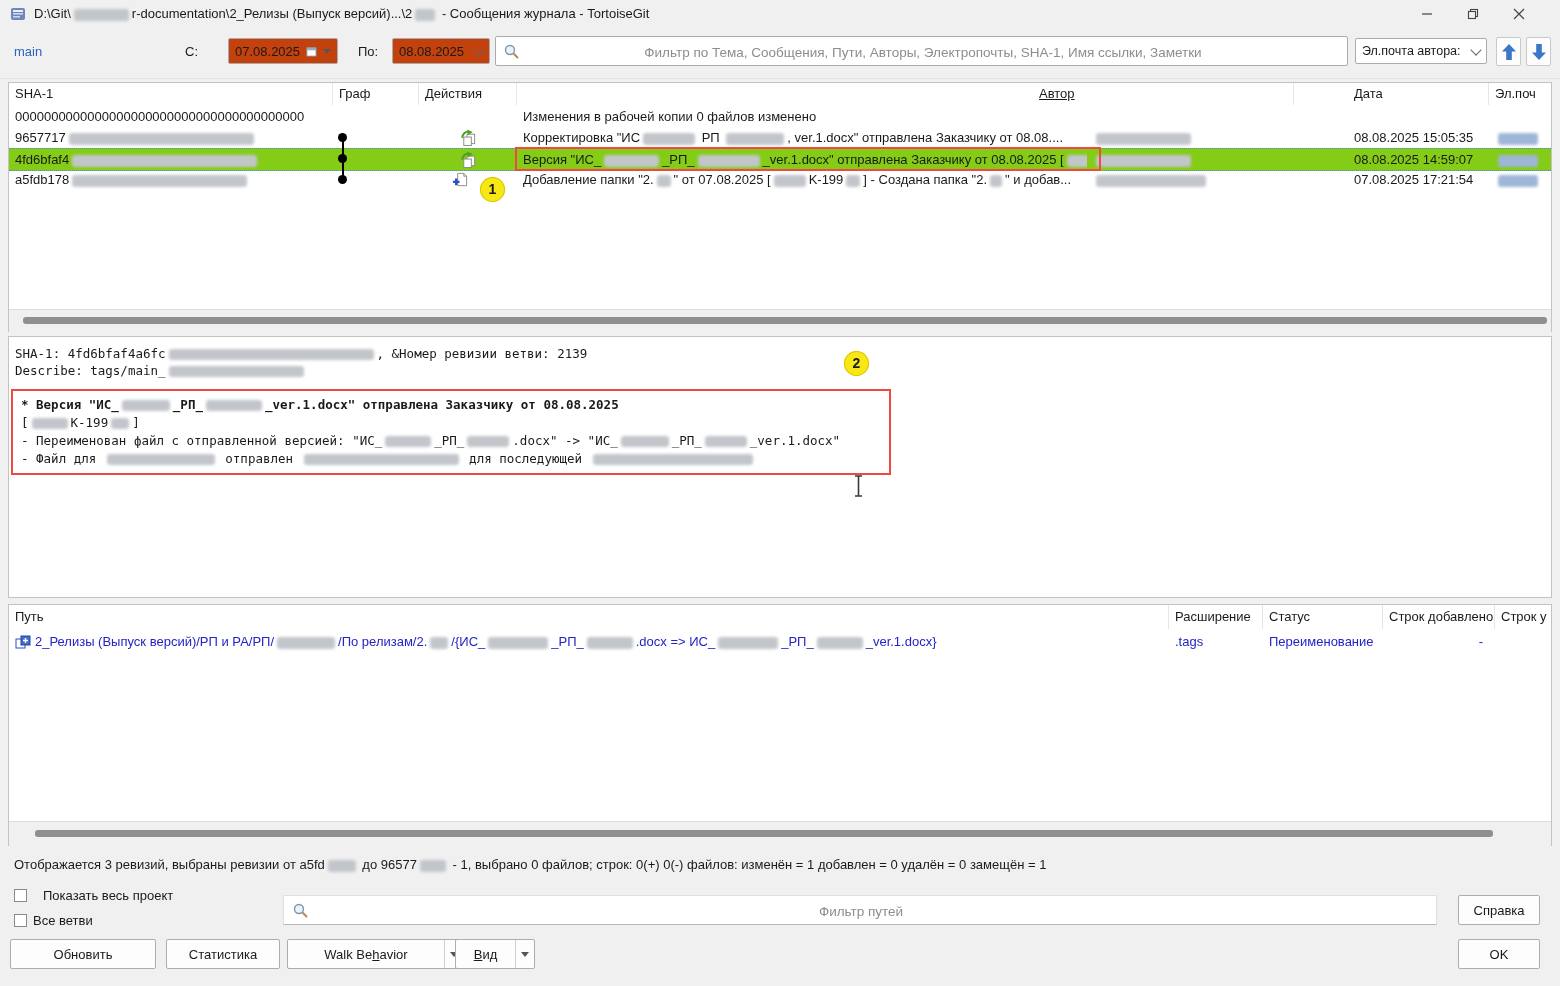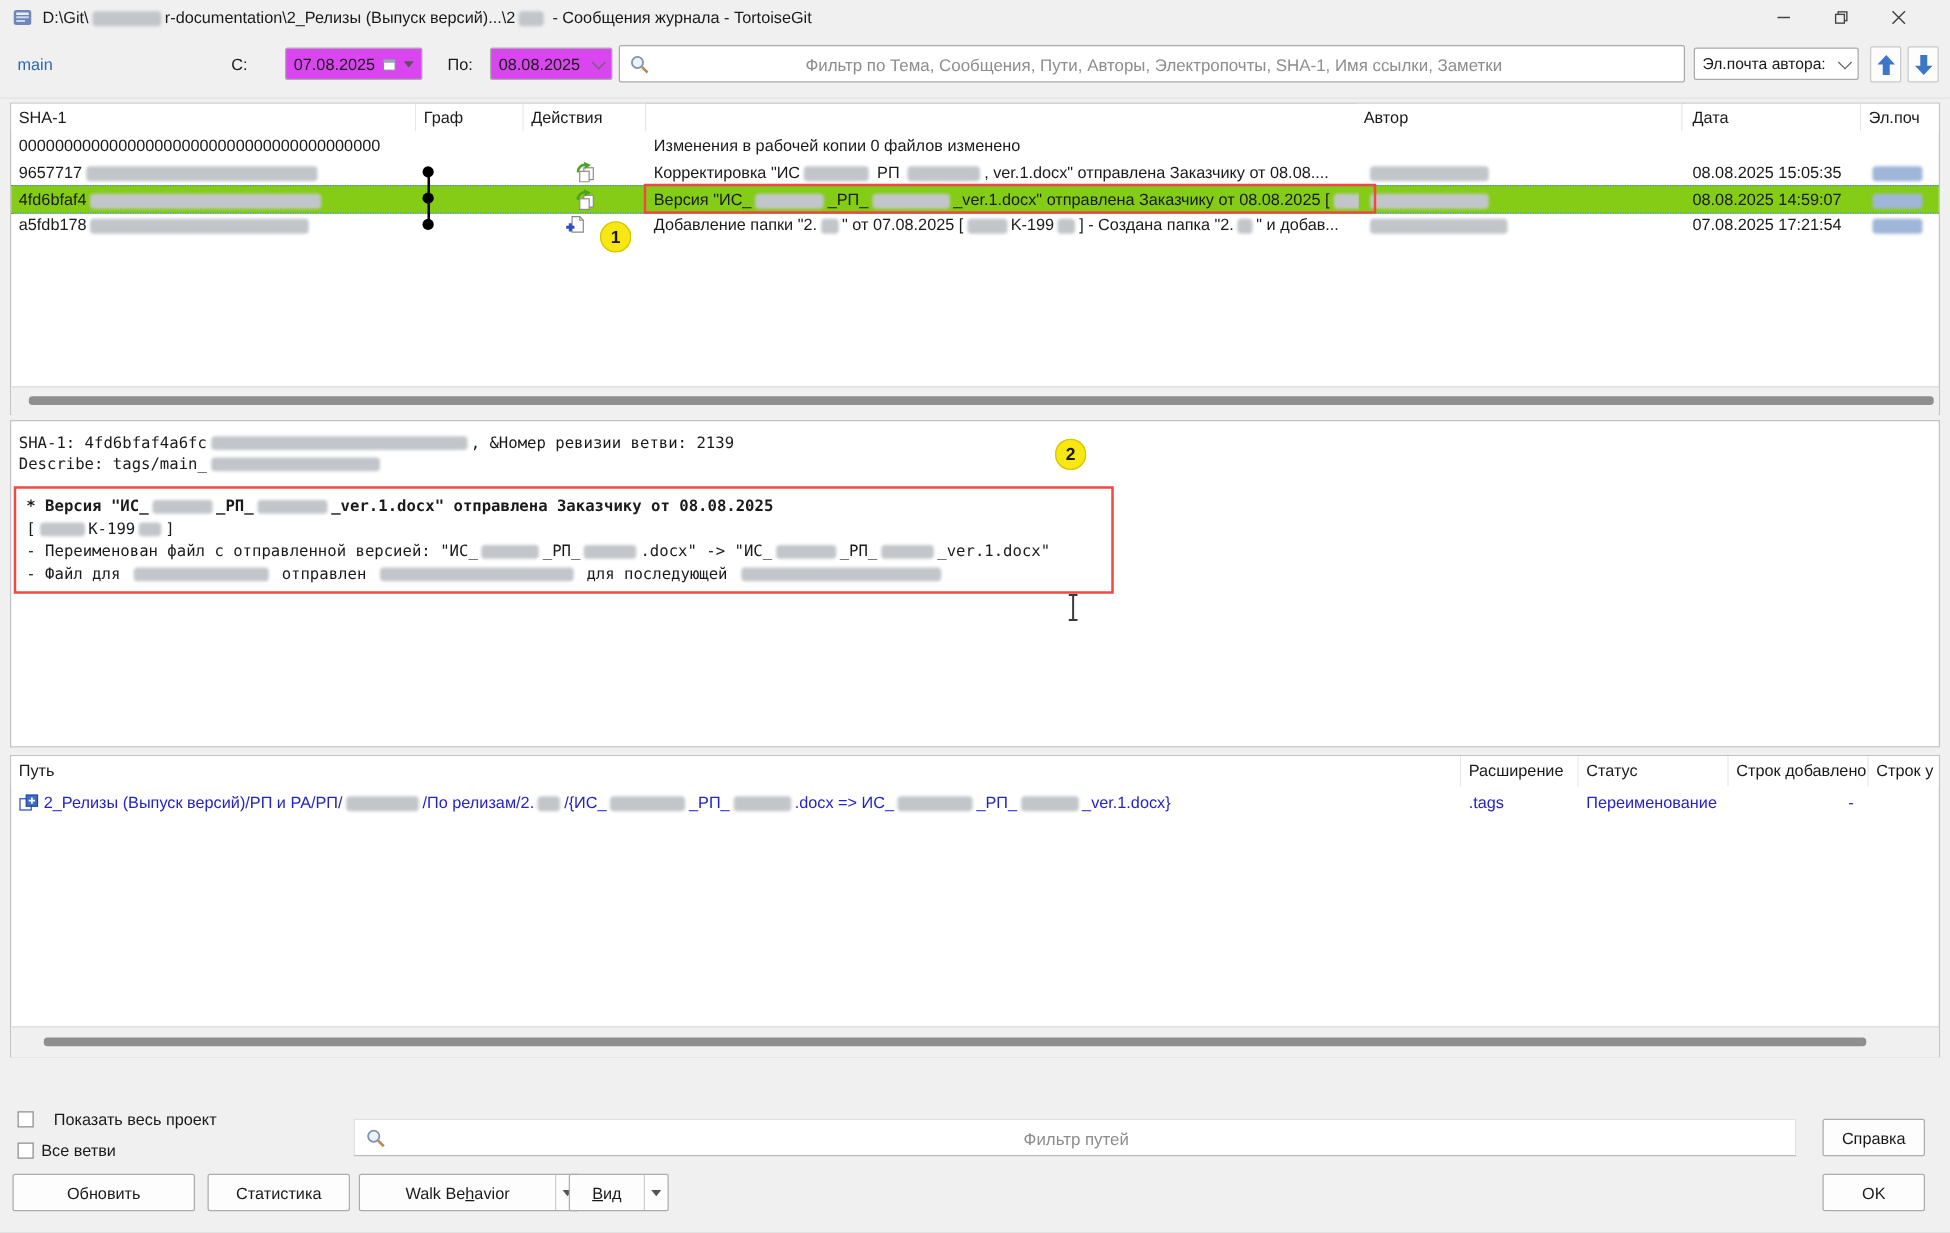--- a/index.html
+++ b/index.html
@@ -9,21 +9,21 @@
   
   .titlebar{position:absolute;left:0;top:0;width:1560px;height:28px;background:#f0f0f0;}
   .appicon{position:absolute;left:10px;top:6px;width:16px;height:16px;}
   .wtitle{position:absolute;left:34px;top:0;height:28px;line-height:28px;white-space:nowrap;}
   .wctrl{position:absolute;top:0;width:46px;height:28px;display:flex;align-items:center;justify-content:center;cursor:default;}
 
   
   .toolbar{position:absolute;left:0;top:28px;width:1560px;height:50px;background:#f0f0f0;border-bottom:1px solid #e2e2e2;}
   .branch{position:absolute;left:14px;top:16px;color:#2a65c0;}
   .tlabel{position:absolute;top:16px;color:#1a1a1a;}
-  .datefield{position:absolute;top:10px;height:26px;background:#d946ef;border:1px solid #ababab;border-radius:2px;
+  .datefield{position:absolute;top:10px;height:26px;background:#c2410c;border:1px solid #ababab;border-radius:2px;
              display:flex;align-items:center;padding:0 6px;gap:6px;box-sizing:border-box;}
   .datefield .val{flex:1;}
   .chev{width:7px;height:7px;border-right:1.6px solid #666;border-bottom:1.6px solid #666;transform:rotate(45deg);margin-top:-3px;}
   .caret{width:0;height:0;border-left:4px solid transparent;border-right:4px solid transparent;border-top:5px solid #555;}
   .filterbox{position:absolute;left:495px;top:8px;width:853px;height:30px;background:#fff;border:1px solid #ababab;border-radius:2px;box-sizing:border-box;}
   .filterbox .mag{position:absolute;left:7px;top:6px;}
   .filterbox input{position:absolute;left:30px;top:1px;width:790px;height:26px;border:0;outline:0;text-align:center;
                    font-family:"Liberation Sans",sans-serif;font-size:13.5px;color:#333;background:transparent;}
   .filterbox input::placeholder{color:#8d8d8d;opacity:1;}
   .combo{position:absolute;left:1355px;top:10px;width:132px;height:26px;background:#fff;border:1px solid #ababab;border-radius:2px;
@@ -162,21 +162,21 @@
       <svg width="16" height="18" viewBox="0 0 16 18" style="transform:rotate(180deg)">
           <path d="M8 1 L15 8.5 H10.8 V17 H5.2 V8.5 H1 Z" fill="#3b76c9"></path>
         </svg>
     </div>
   </div>
 
   <div class="panel" id="logpanel">
     <div class="hcell" style="left:0;width:324px;">SHA-1</div>
     <div class="hcell" style="left:324px;width:86px;">Граф</div>
     <div class="hcell" style="left:410px;width:98px;">Действия</div>
-    <div class="hcell" style="left:1076px;width:261px;">Автор</div>
+    <div class="hcell" style="left:1024px;width:261px;text-decoration:underline;">Автор</div>
     <div class="hcell" style="left:1339px;width:141px;">Дата</div>
     <div class="hcell" style="left:1480px;width:62px;border-right:0;">Эл.поч</div>
 
     <div class="lrow" style="top:23px;">
       <div><span>0000000000000000000000000000000000000000</span></div>
       <div></div>
       <div class="act"></div>
       <div><span>Изменения в рабочей копии  0 файлов изменено</span></div>
       <div></div>
       <div></div>
@@ -283,20 +283,21 @@
       <span style="position:absolute;left:1166px;">.tags</span>
       <span style="position:absolute;left:1260px;">Переименование</span>
       <span style="position:absolute;left:1374px;width:100px;text-align:right;display:inline-block;">-</span>
     </div>
 
     <div class="hscrollzone" style="top:216px;height:24px;">
       <div class="hthumb" style="left:26px;top:8px;width:1458px;"></div>
     </div>
   </div>
 
+  <div class="statusline"><span>Отображается 3 ревизий, выбраны ревизии от a5fd</span><span class="blur" style="width: 28px;"></span><span> до 96577</span><span class="blur" style="width: 26px;"></span><span> - 1, выбрано 0 файлов; строк: 0(+) 0(-) файлов: изменён = 1 добавлен = 0 удалён = 0 замещён = 1</span></div>
 
   <div class="cbrow" style="top:888px;gap:16px;">
     <span class="cb"></span>
     <span>Показать весь проект</span>
   </div>
   <div class="cbrow" style="top:913px;">
     <span class="cb"></span>
     <span>Все ветви</span>
   </div>
 

